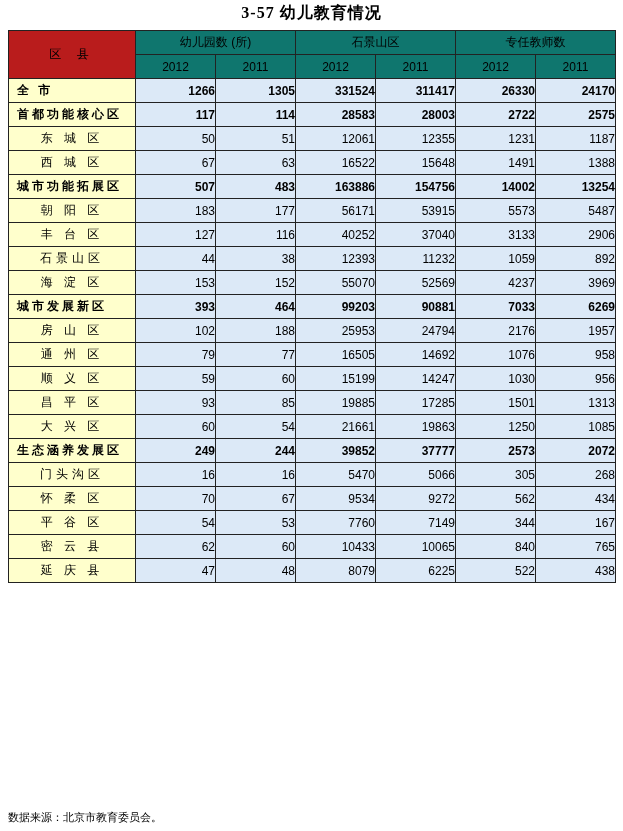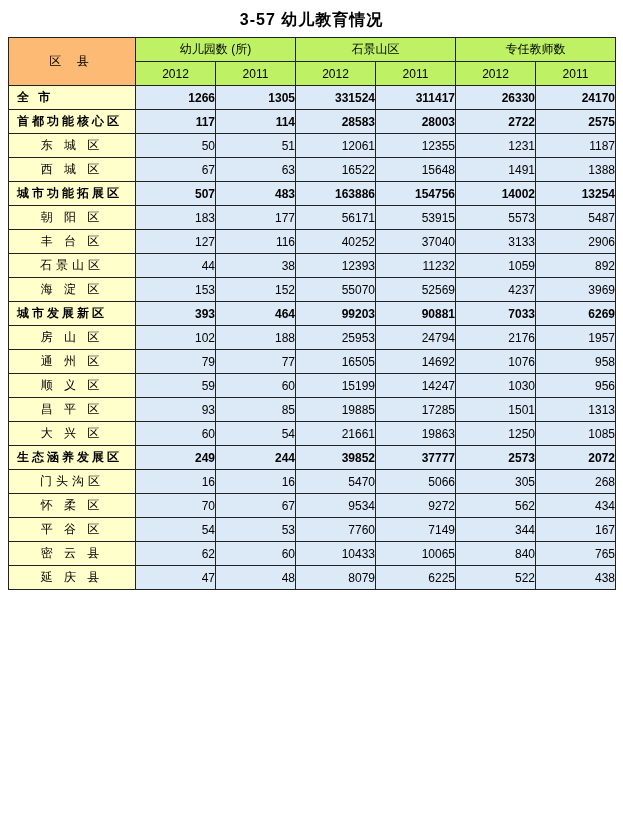--- a/index.html
+++ b/index.html
@@ -19,22 +19,23 @@
     width: 623px;
     height: 831px;
     position: relative;
     box-sizing: border-box;
   }
   .title {
     text-align: center;
     font-size: 16px;
     font-weight: bold;
     letter-spacing: 1px;
-    padding-top: 10px;
+    padding-top: 3px;
     padding-bottom: 6px;
+    font-family: Liberation Serif, serif;
   }
   .unit-line {
     text-align: right;
     font-size: 11px;
     padding-right: 12px;
     padding-bottom: 3px;
   }
   table.main {
     border-collapse: collapse;
     width: 607px;
@@ -43,26 +44,26 @@
   }
   table.main td, table.main th {
     border: 1px solid #222222;
     font-size: 12px;
     padding: 0;
     height: 24px;
     box-sizing: border-box;
   }
   
   thead th {
-    background: #bef264;
+    background: #0f766e;
     font-weight: normal;
     text-align: center;
   }
   th.region-head {
-    background: #fdba74;
+    background: #b91c1c;
     font-size: 13px;
     letter-spacing: 6px;
     font-weight: normal;
   }
   th.grp {
     height: 25px;
   }
   th.yr {
     height: 25px;
   }
@@ -319,14 +320,15 @@
           <td class="num">47</td>
           <td class="num">48</td>
           <td class="num">8079</td>
           <td class="num">6225</td>
           <td class="num">522</td>
           <td class="num">438</td>
         </tr>
       </tbody>
   </table>
 
+  <div class="source">数据来源：北京市教育委员会。</div>
 
 </div>
 
 </body></html>

